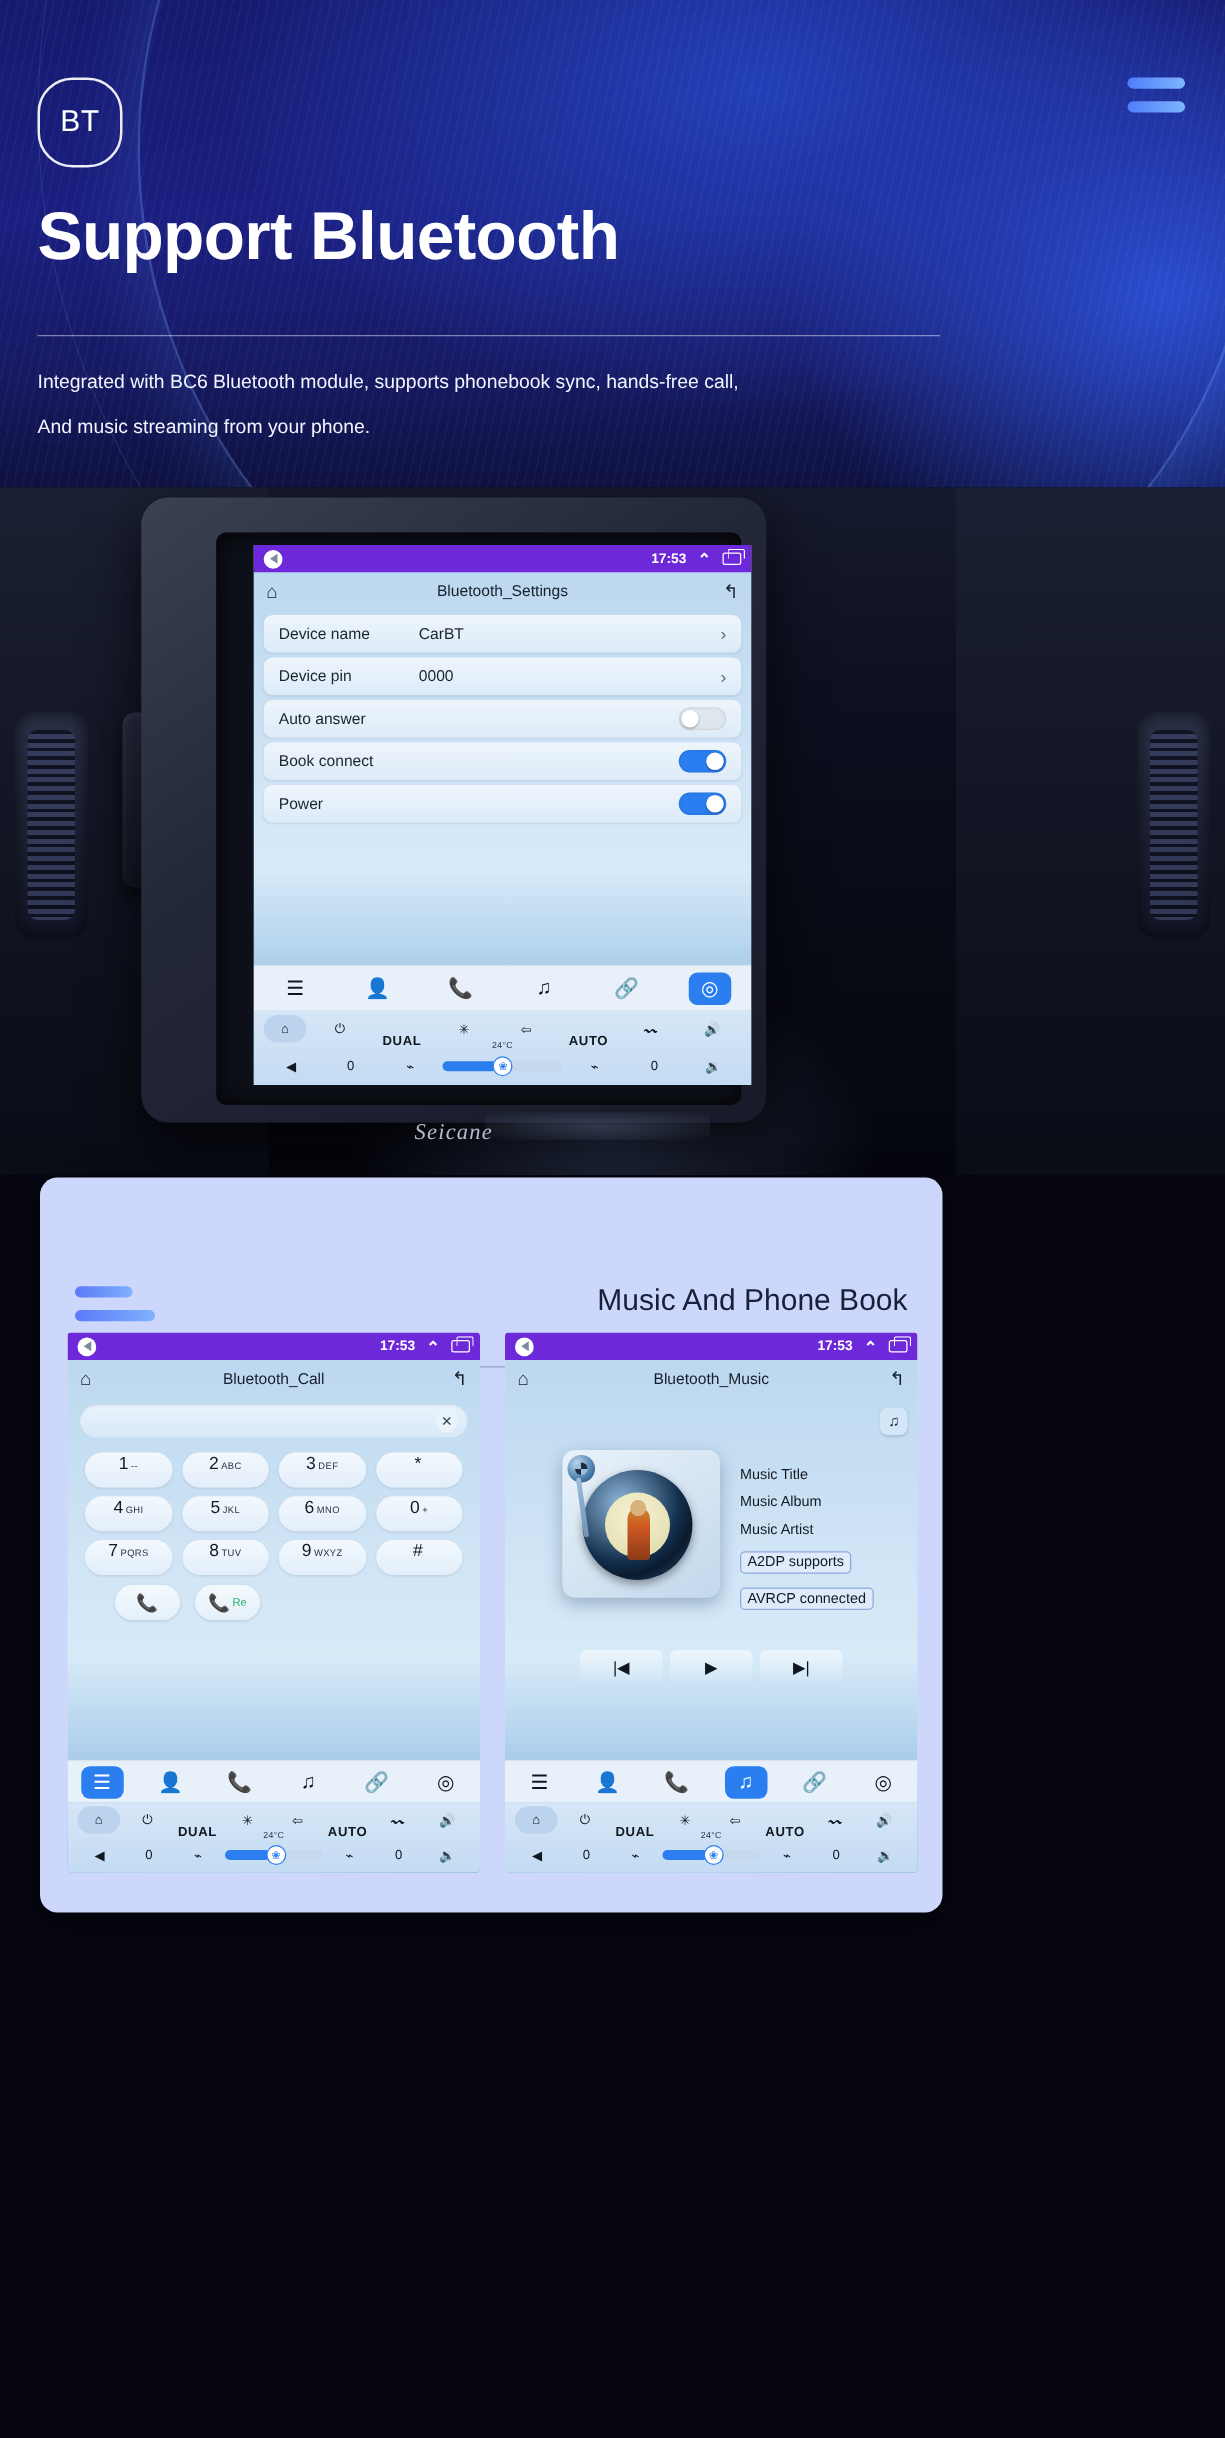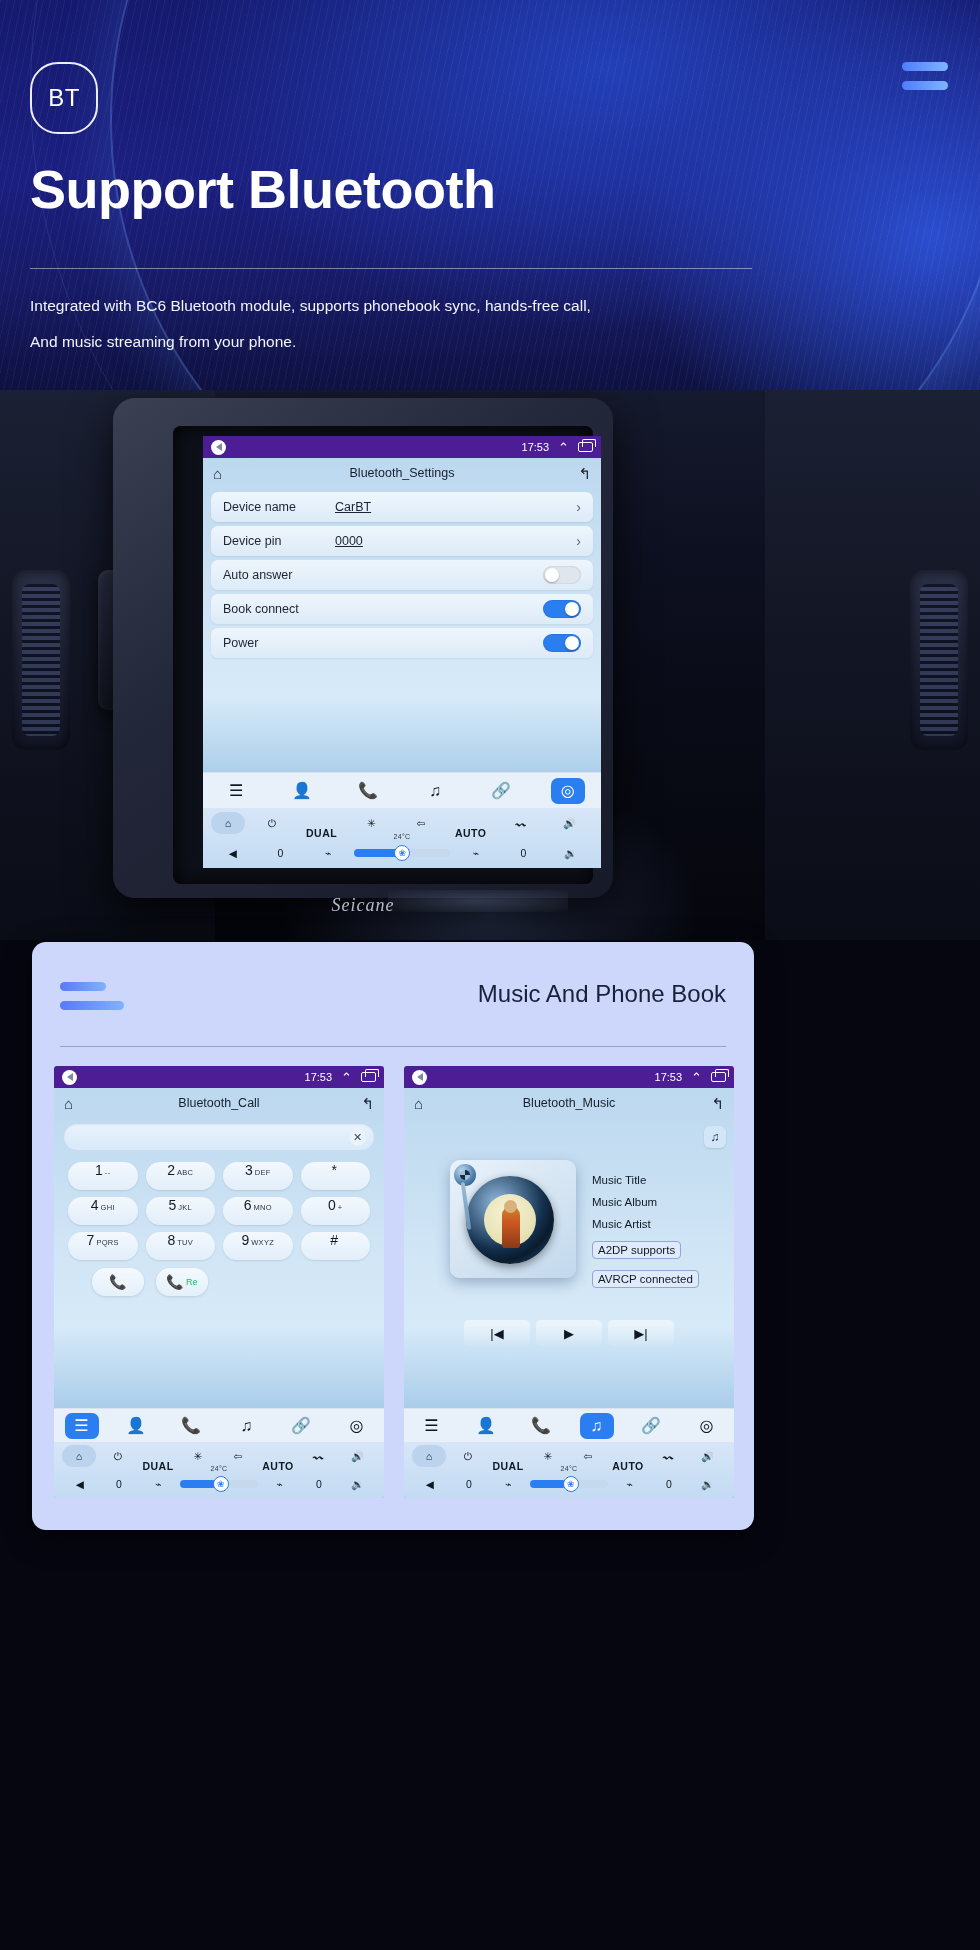--- a/index.html
+++ b/index.html
@@ -150,23 +150,23 @@
     opacity: 0.9;
   }
   .brand-glow {
     position:absolute; left: 275px; top: 492px; width: 180px; height: 22px;
     background: radial-gradient(ellipse at center, rgba(150,170,220,0.25), rgba(0,0,0,0));
   }
 
   
   .screen { position: absolute; overflow: hidden; background: #cfe0f2; }
   .statusbar {
-    height: 22px; background: #4c1d95;
+    height: 22px; background: #6d28d9;
     display: flex; align-items: center; padding: 0 8px;
-    color: #ffffff; font-size: 11px; position: relative;
+    color: #ffffff; font-size: 11px; position: relative; font-weight: bold;
   }
   .sb-back {
     width: 15px; height: 15px; border-radius: 50%; background: #fff;
     display:flex; align-items:center; justify-content:center;
   }
   .sb-back i {
     width:0;height:0;border-top:4px solid transparent;border-bottom:4px solid transparent;
     border-right:6px solid #7b8b9d; display:block;
   }
   .sb-right { margin-left: auto; display: flex; align-items: center; gap: 9px; }
@@ -197,21 +197,21 @@
   .back-ico { margin-left: auto; }
 
   .row {
     margin: 4px 8px; height: 30px; border-radius: 7px;
     background: linear-gradient(180deg,#eef5fc,#dcebf8);
     display: flex; align-items: center; padding: 0 12px;
     font-size: 12.5px; color: #1b2430;
     box-shadow: 0 1px 2px rgba(0,0,0,0.07);
   }
   .row .lbl { min-width: 112px; }
-  .row .val { color: #1b2430; text-decoration: underline; }
+  .row .val { color: #1b2430; }
   .row .chev { margin-left: auto; color: #5a6672; font-size: 14px; }
   .toggle {
     margin-left: auto; width: 38px; height: 18px; border-radius: 10px;
     background: #dfe6ee; position: relative; box-shadow: inset 0 0 2px rgba(0,0,0,0.2);
   }
   .toggle.on { background: #2a7ef0; }
   .toggle i {
     position: absolute; top: 2px; left: 2px; width: 14px; height: 14px;
     border-radius: 50%; background: #fff; box-shadow: 0 1px 2px rgba(0,0,0,0.3);
   }
@@ -265,21 +265,21 @@
   }
 
   
   .card {
     position: absolute; left: 32px; top: 942px;
     width: 722px; height: 588px;
     background: #ccd7fb; border-radius: 14px;
     box-shadow: 0 8px 30px rgba(0,0,0,0.4);
     overflow: hidden;
   }
-  .card-head { position: relative; height: 124px; }
+  .card-head { position: relative; height: 124px; margin-top: 47px; }
   .card-lines { position: absolute; left: 28px; top: 40px; display:flex; flex-direction:column; gap:10px; }
   .card-lines i { display:block; height: 9px; border-radius: 5px; background: linear-gradient(90deg,#5b79f6,#7fb2ff); }
   .card-lines i:nth-child(1){ width: 46px; }
   .card-lines i:nth-child(2){ width: 64px; }
   .card-title {
     position: absolute; right: 28px; top: 38px;
     font-size: 24px; color: #17213a;
   }
   .card-rule {
     position: absolute; left: 28px; right: 28px; top: 104px;

